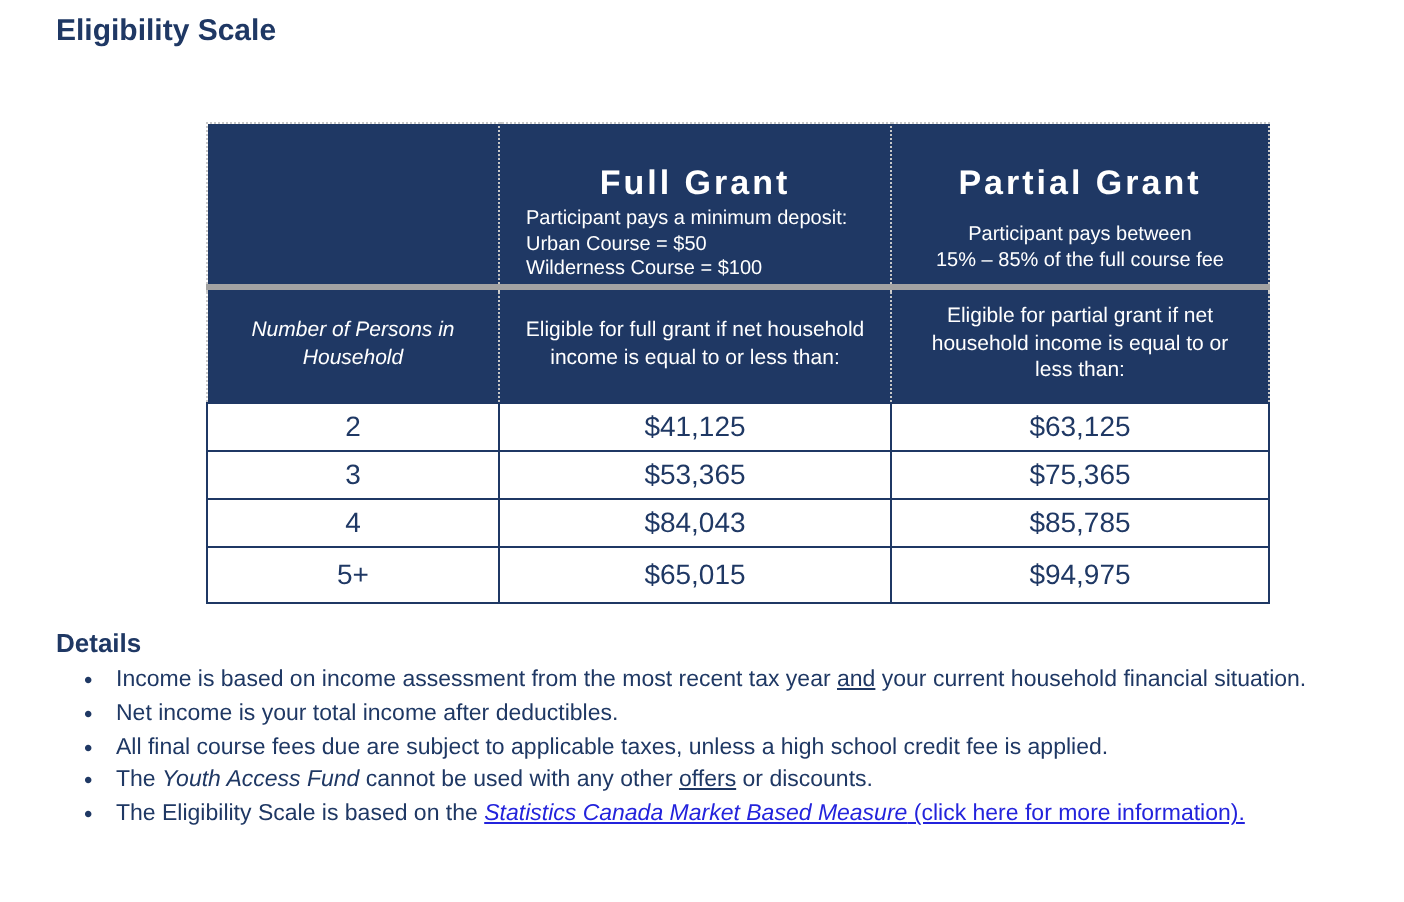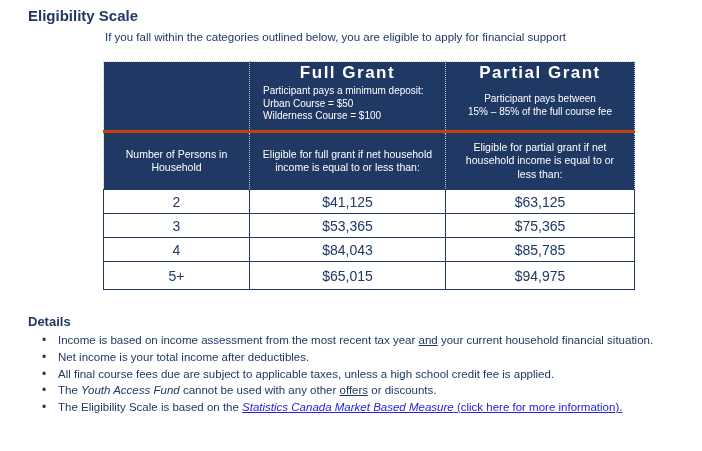--- a/index.html
+++ b/index.html
@@ -40,22 +40,22 @@
   col.c3 { width: 189px; }
   tr.hdr td {
     background: #1F3864;
     color: #ffffff;
     border: 1px dotted #c8c8c8;
     text-align: center;
   }
   tr.hdr1 td {
     height: 70px;
     vertical-align: top;
-    padding-top: 1px;
-    border-bottom: 3px solid #c2410c;
+    padding-top: 20px;
+    border-bottom: 3px solid #a3a3a3;
     margin-top: 20px;
   }
   .grant-title {
     font-size: 17px;
     font-weight: bold;
     letter-spacing: 1.5px;
     line-height: 19px;
   }
   .grant-sub {
     font-size: 10px;
@@ -124,21 +124,20 @@
   a.stat-link .i { font-style: italic; }
 </style>
 </head>
 <body>
 
 <div class="page">
 
   <div class="page-title">Eligibility Scale</div>
 
   <div class="intro">
-    <div>If you fall within the categories outlined below, you are eligible to apply for financial support</div>
   </div>
 
   <table class="elig">
     <colgroup>
         <col class="c1">
         <col class="c2">
         <col class="c3">
       </colgroup>
     <tbody>
       <tr class="hdr hdr1">
@@ -153,21 +152,21 @@
         </td>
         <td>
           <div class="grant-title">Partial Grant</div>
           <div class="grant-sub center">
             <div>Participant pays between</div>
             <div>15% – 85% of the full course fee</div>
           </div>
         </td>
       </tr>
       <tr class="hdr hdr2">
-        <td style="padding:2px 20px;">Number of Persons in Household</td>
+        <td style="padding:2px 20px;font-style:italic;">Number of Persons in Household</td>
         <td>Eligible for full grant if net household income is equal to or less than:</td>
         <td>Eligible for partial grant if net household income is equal to or less than:</td>
       </tr>
       <tr class="datarow">
         <td>2</td>
         <td>$41,125</td>
         <td>$63,125</td>
       </tr>
       <tr class="datarow">
         <td>3</td>

